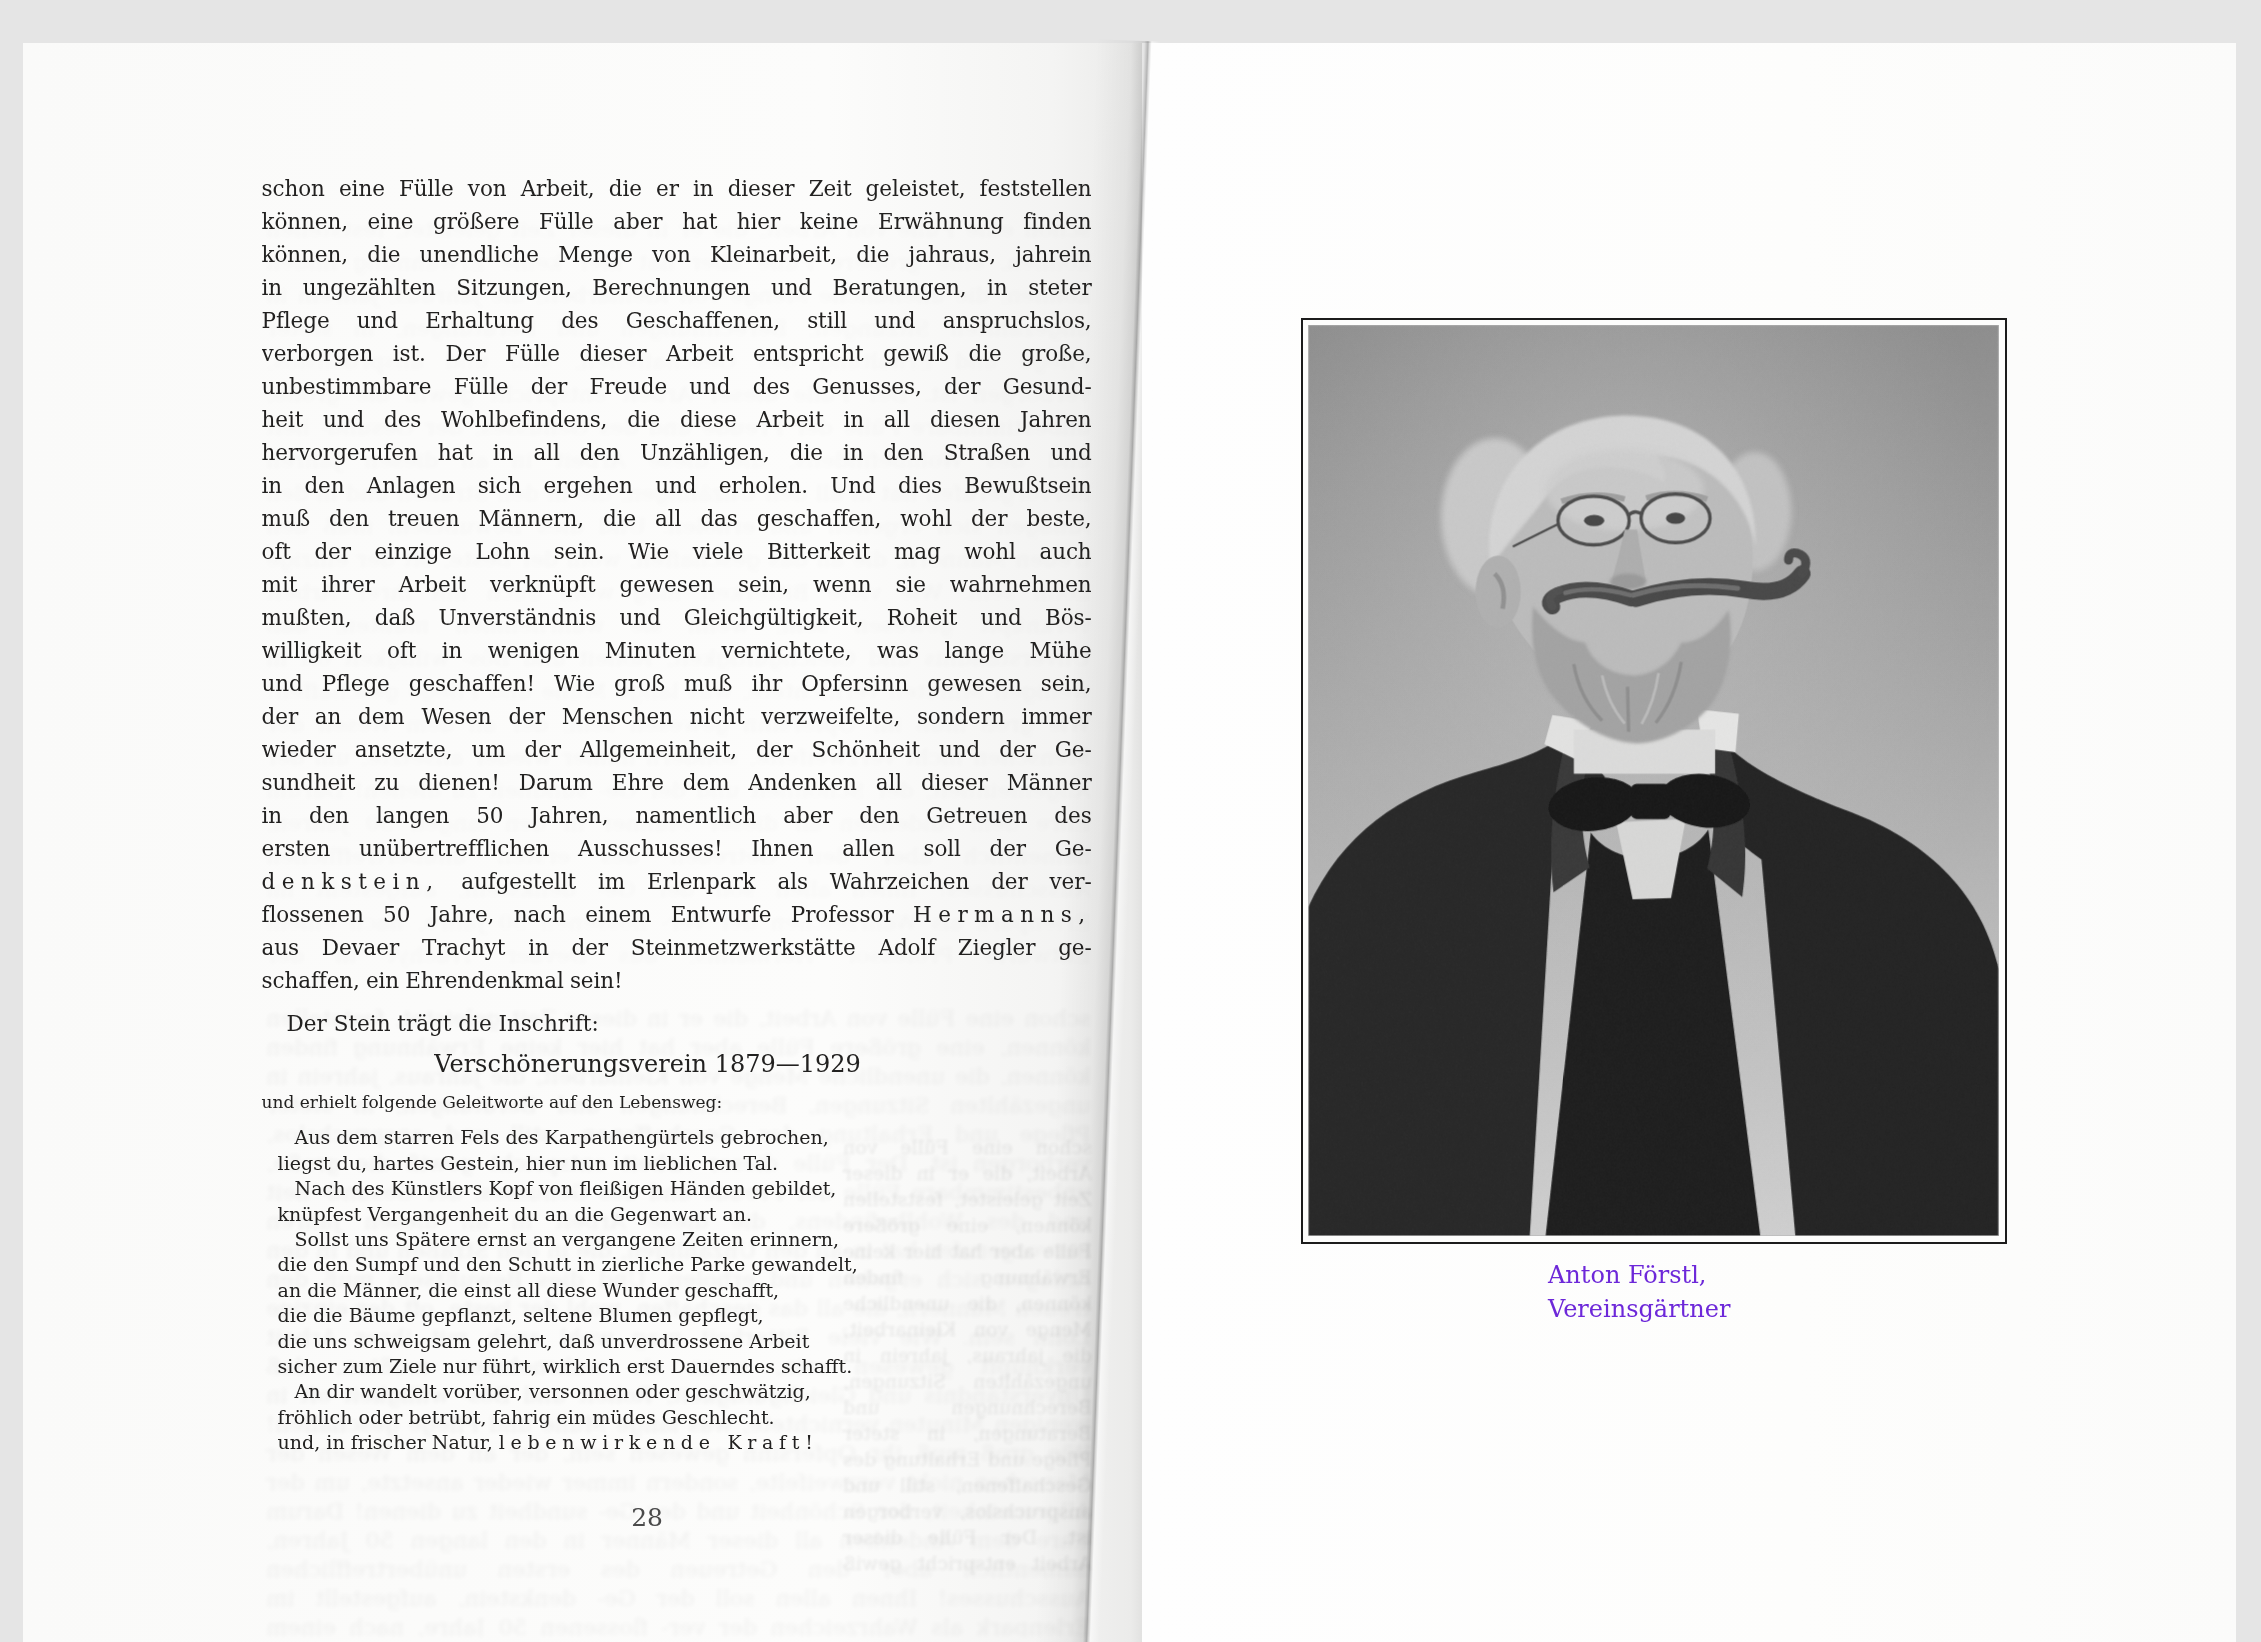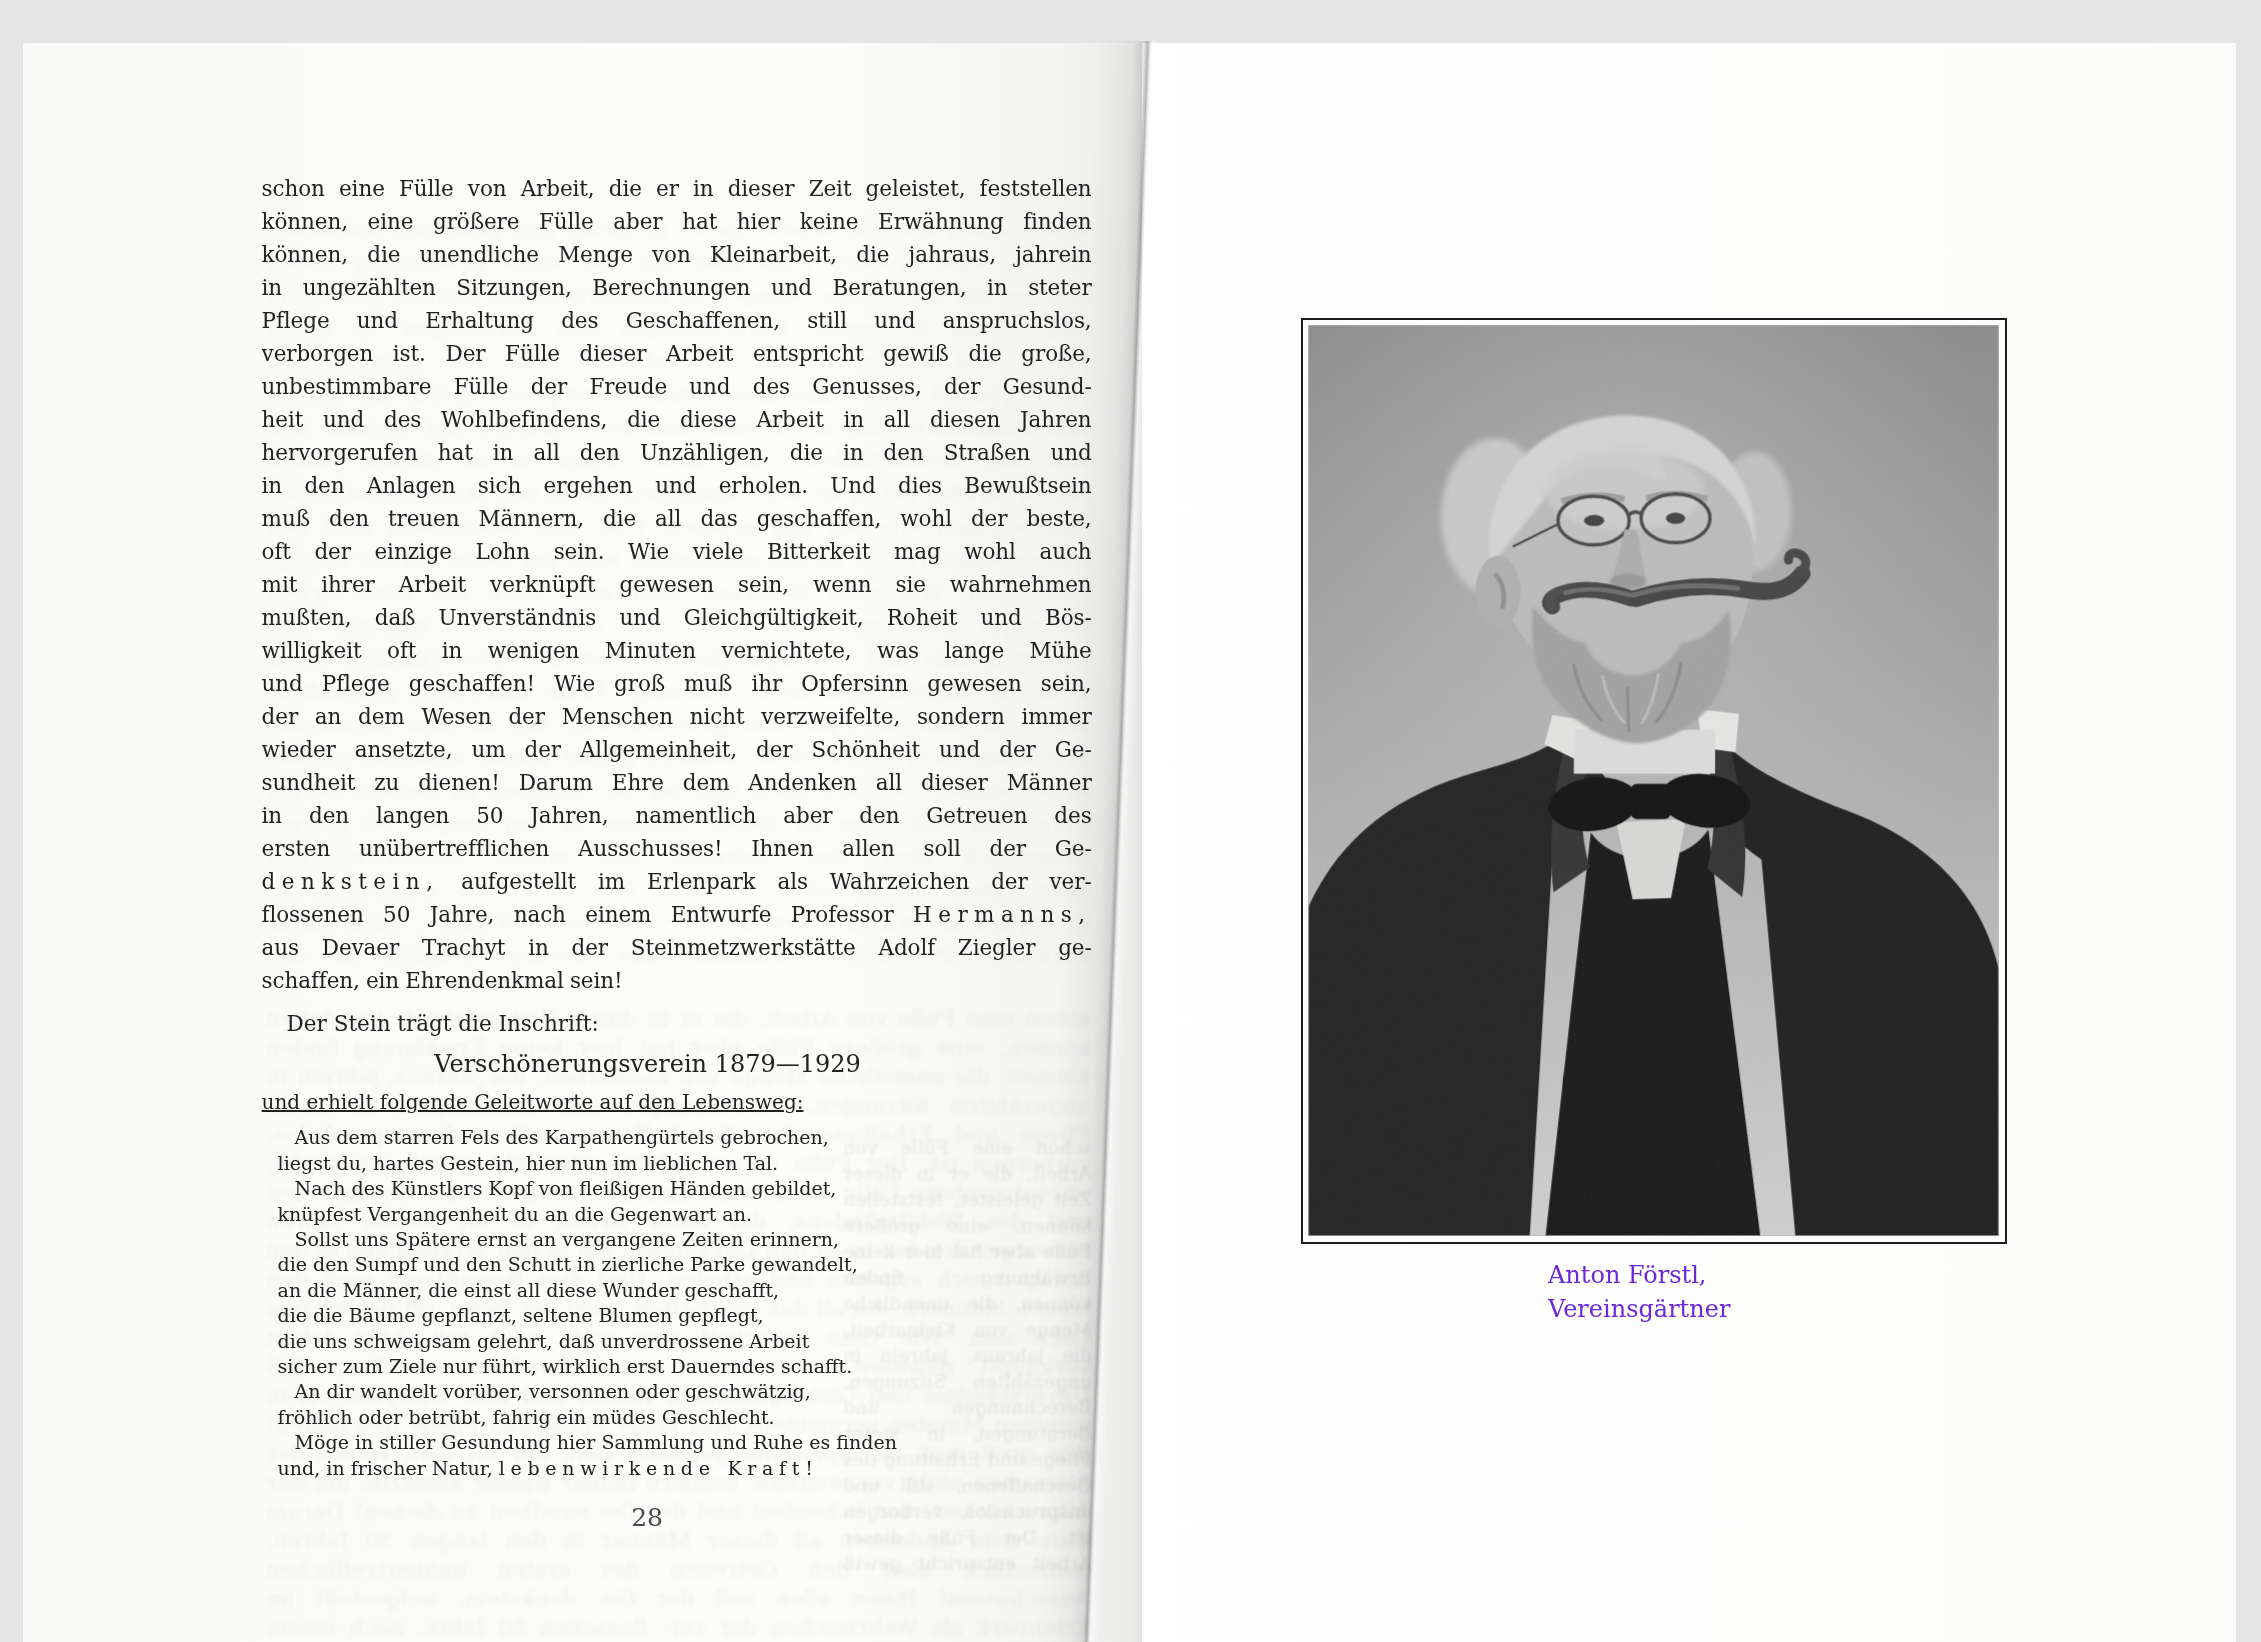--- a/index.html
+++ b/index.html
@@ -15,21 +15,21 @@
     transform:rotate(2.2deg);transform-origin:50% 0;pointer-events:none;
     background:linear-gradient(to right,rgba(0,0,0,0) 0%,rgba(0,0,0,0.04) 38%,rgba(0,0,0,0.10) 52%,
                rgba(90,90,90,0.45) 56%,rgba(120,120,120,0.25) 57.5%,rgba(255,255,255,0.5) 60%,rgba(0,0,0,0) 70%);}
   
   #textblock{position:absolute;left:239px;top:129px;width:830px;}
   .body-lines .ln{font-size:21.5px;line-height:33px;height:33px;letter-spacing:-0.1px;word-spacing:-0.6px;white-space:nowrap;}
   .body-lines .ln.j{text-align:justify;text-align-last:justify;white-space:normal;overflow:hidden;}
   .lsp{letter-spacing:0.30em;}
   #inschrift-intro{margin-top:10.2px;font-size:21.5px;line-height:33px;text-indent:25px;}
   #inscription{margin-top:8px;font-size:24px;line-height:33px;text-align:center;transform:translateX(-29px);}
-  #geleit-intro{margin-top:4.5px;font-size:20px;line-height:33px;text-decoration:underline;}
+  #geleit-intro{margin-top:4.5px;font-size:17px;line-height:33px;}
   .poem-lines{margin-top:6.8px;margin-left:16px;}
   .poem-lines .ln{font-size:19px;line-height:25.4px;height:25.4px;white-space:nowrap;}
   .poem-lines .ln.ind{padding-left:17px;}
   #page-number{position:absolute;left:239px;top:1460px;width:771px;text-align:center;
     font-size:25px;color:#4b4b4b;}
   
   .ghost{position:absolute;pointer-events:none;color:#1a1a1a;text-align:justify;
     transform:scaleX(-1);overflow:hidden;}
   #ghost-upper{left:243px;top:170px;width:825px;height:763px;opacity:0.022;filter:blur(2.3px);
     font-size:22.6px;line-height:33px;}
@@ -94,21 +94,20 @@
           <div class="ln ind"><span>Nach des Künstlers Kopf von fleißigen Händen gebildet,</span><span class="lsp"></span><span></span></div>
           <div class="ln"><span>knüpfest Vergangenheit du an die Gegenwart an.</span><span class="lsp"></span><span></span></div>
           <div class="ln ind"><span>Sollst uns Spätere ernst an vergangene Zeiten erinnern,</span><span class="lsp"></span><span></span></div>
           <div class="ln"><span>die den Sumpf und den Schutt in zierliche Parke gewandelt,</span><span class="lsp"></span><span></span></div>
           <div class="ln"><span>an die Männer, die einst all diese Wunder geschafft,</span><span class="lsp"></span><span></span></div>
           <div class="ln"><span>die die Bäume gepflanzt, seltene Blumen gepflegt,</span><span class="lsp"></span><span></span></div>
           <div class="ln"><span>die uns schweigsam gelehrt, daß unverdrossene Arbeit</span><span class="lsp"></span><span></span></div>
           <div class="ln"><span>sicher zum Ziele nur führt, wirklich erst Dauerndes schafft.</span><span class="lsp"></span><span></span></div>
           <div class="ln ind"><span>An dir wandelt vorüber, versonnen oder geschwätzig,</span><span class="lsp"></span><span></span></div>
           <div class="ln"><span>fröhlich oder betrübt, fahrig ein müdes Geschlecht.</span><span class="lsp"></span><span></span></div>
-          <div class="ln ind"><span>Möge in stiller Gesundung hier Sammlung und Ruhe es finden</span><span class="lsp"></span><span></span></div>
           <div class="ln"><span>und, in frischer Natur, </span><span class="lsp">lebenwirkende Kraft!</span><span></span></div>
         </div>
     </div>
 
     <div id="page-number">28</div>
   </div>
 
   <div id="right-page" class="page">
   </div>
 

